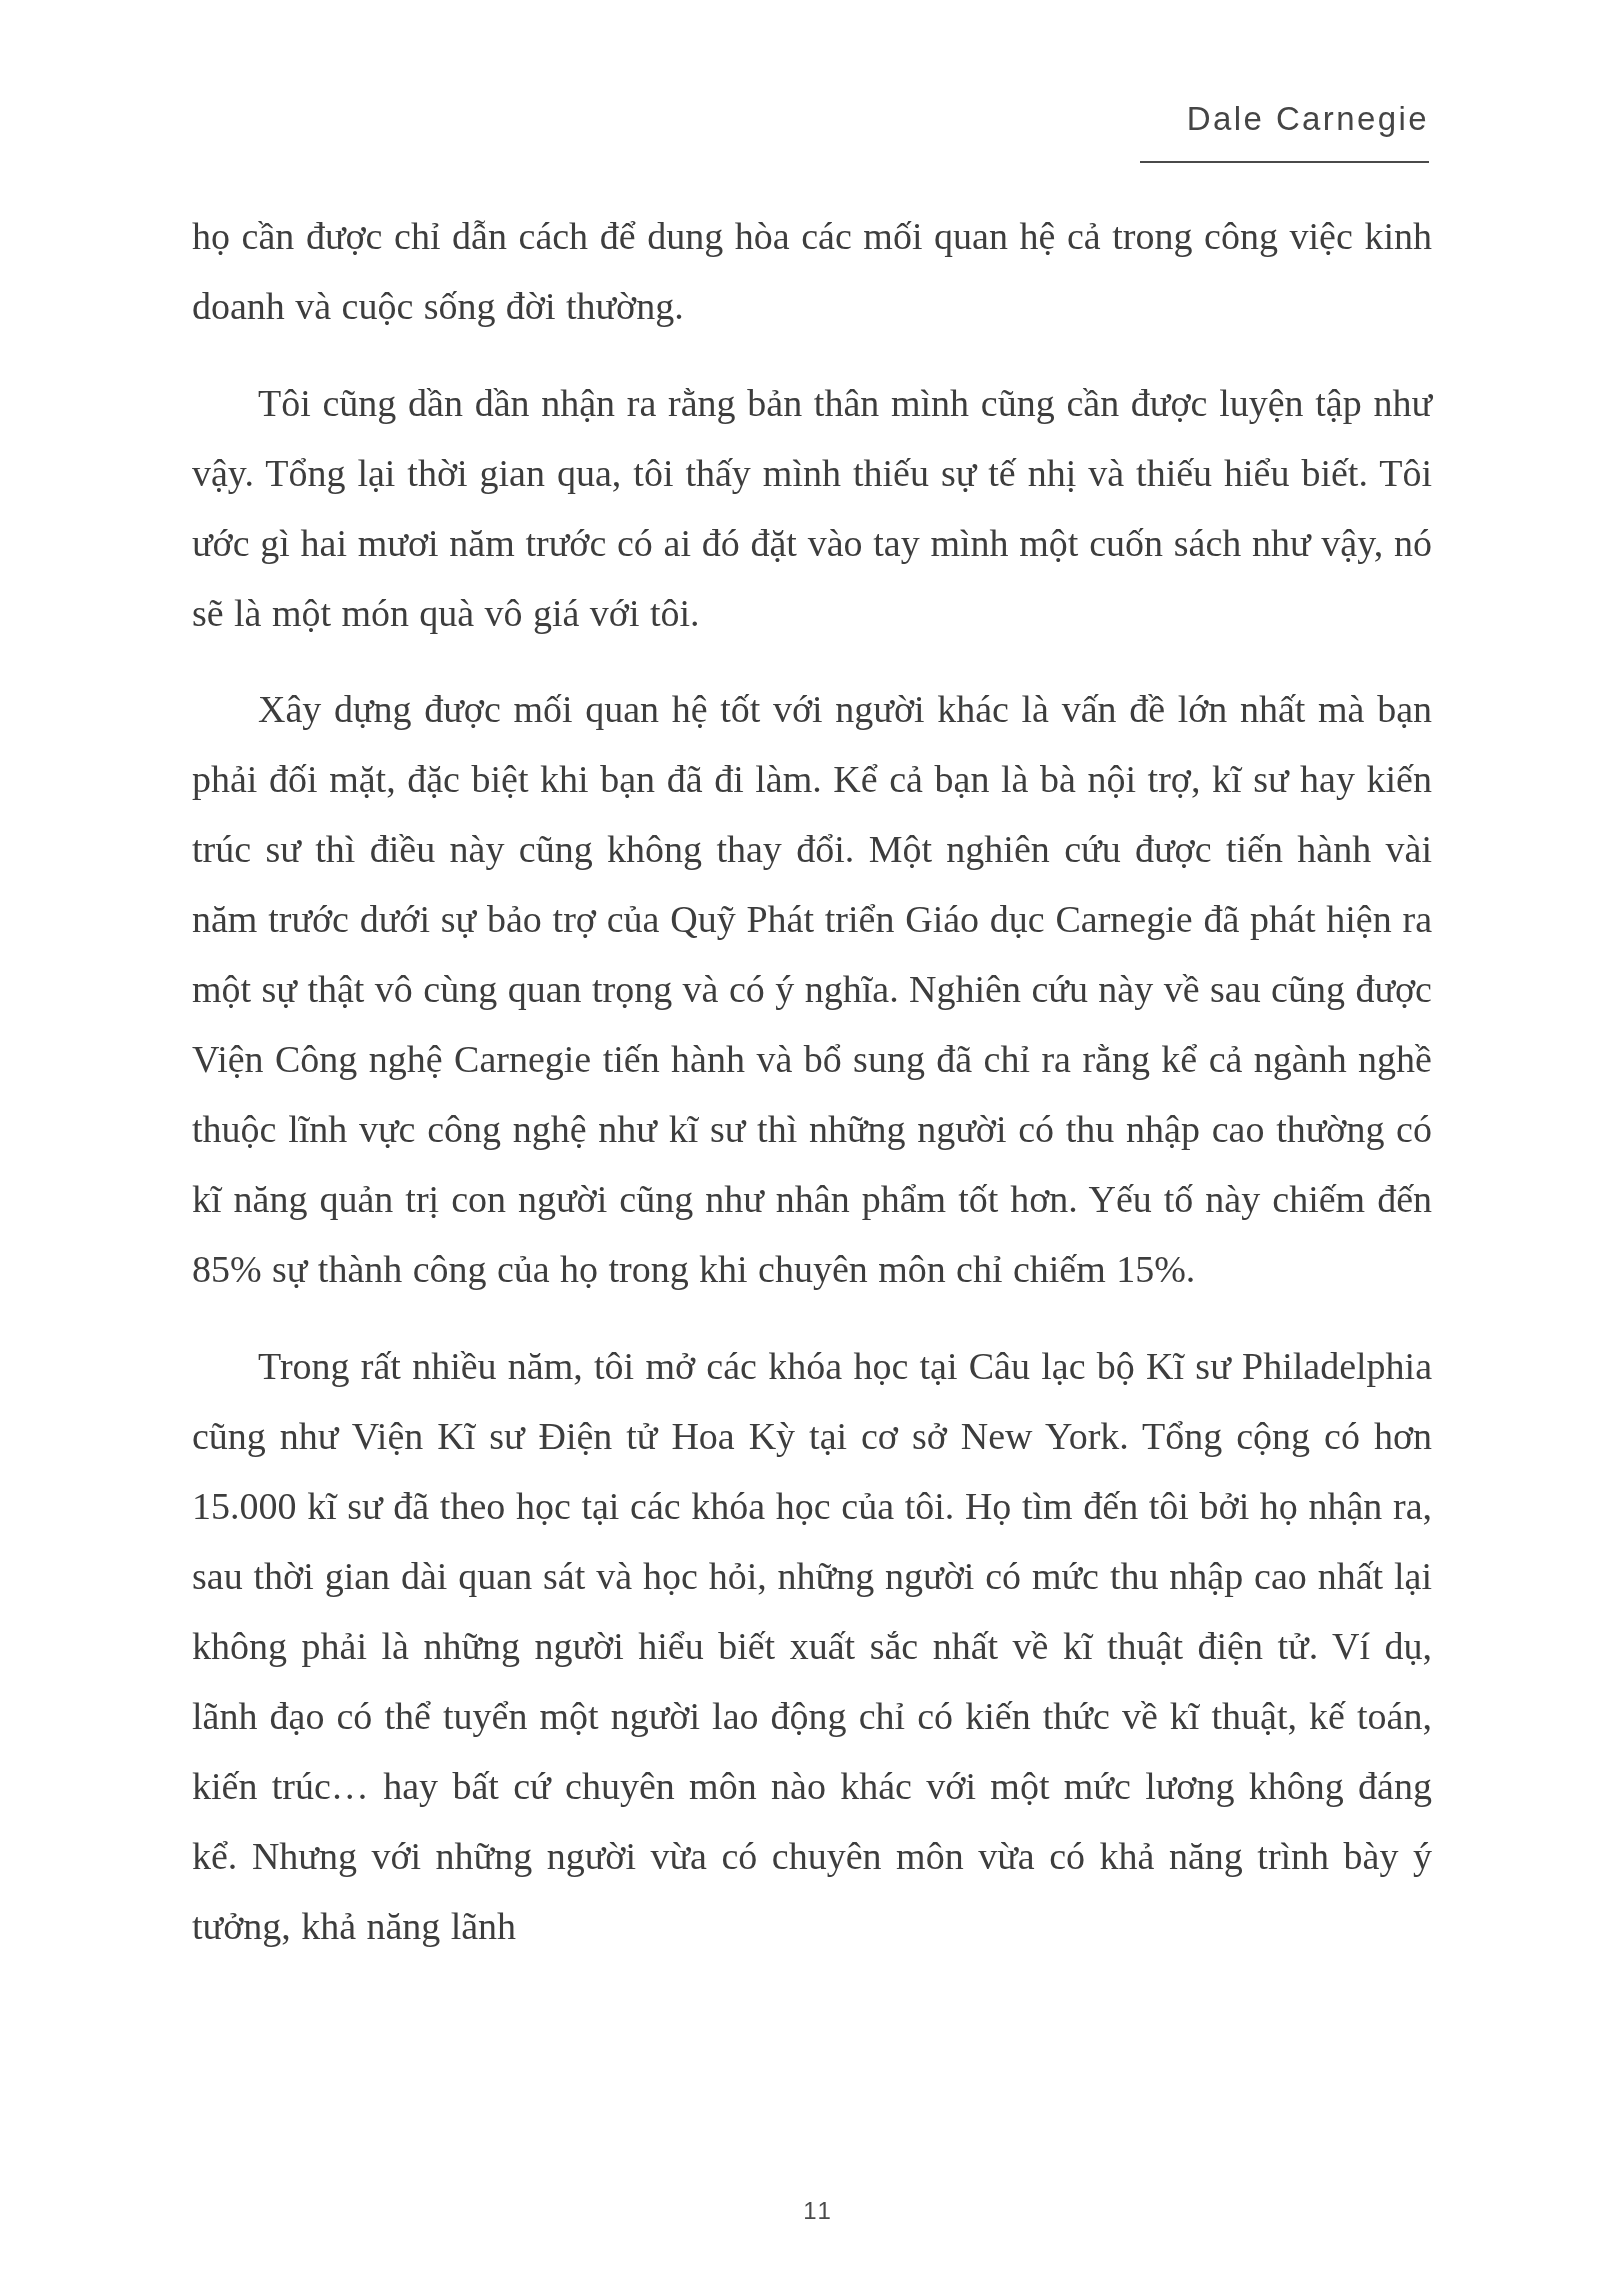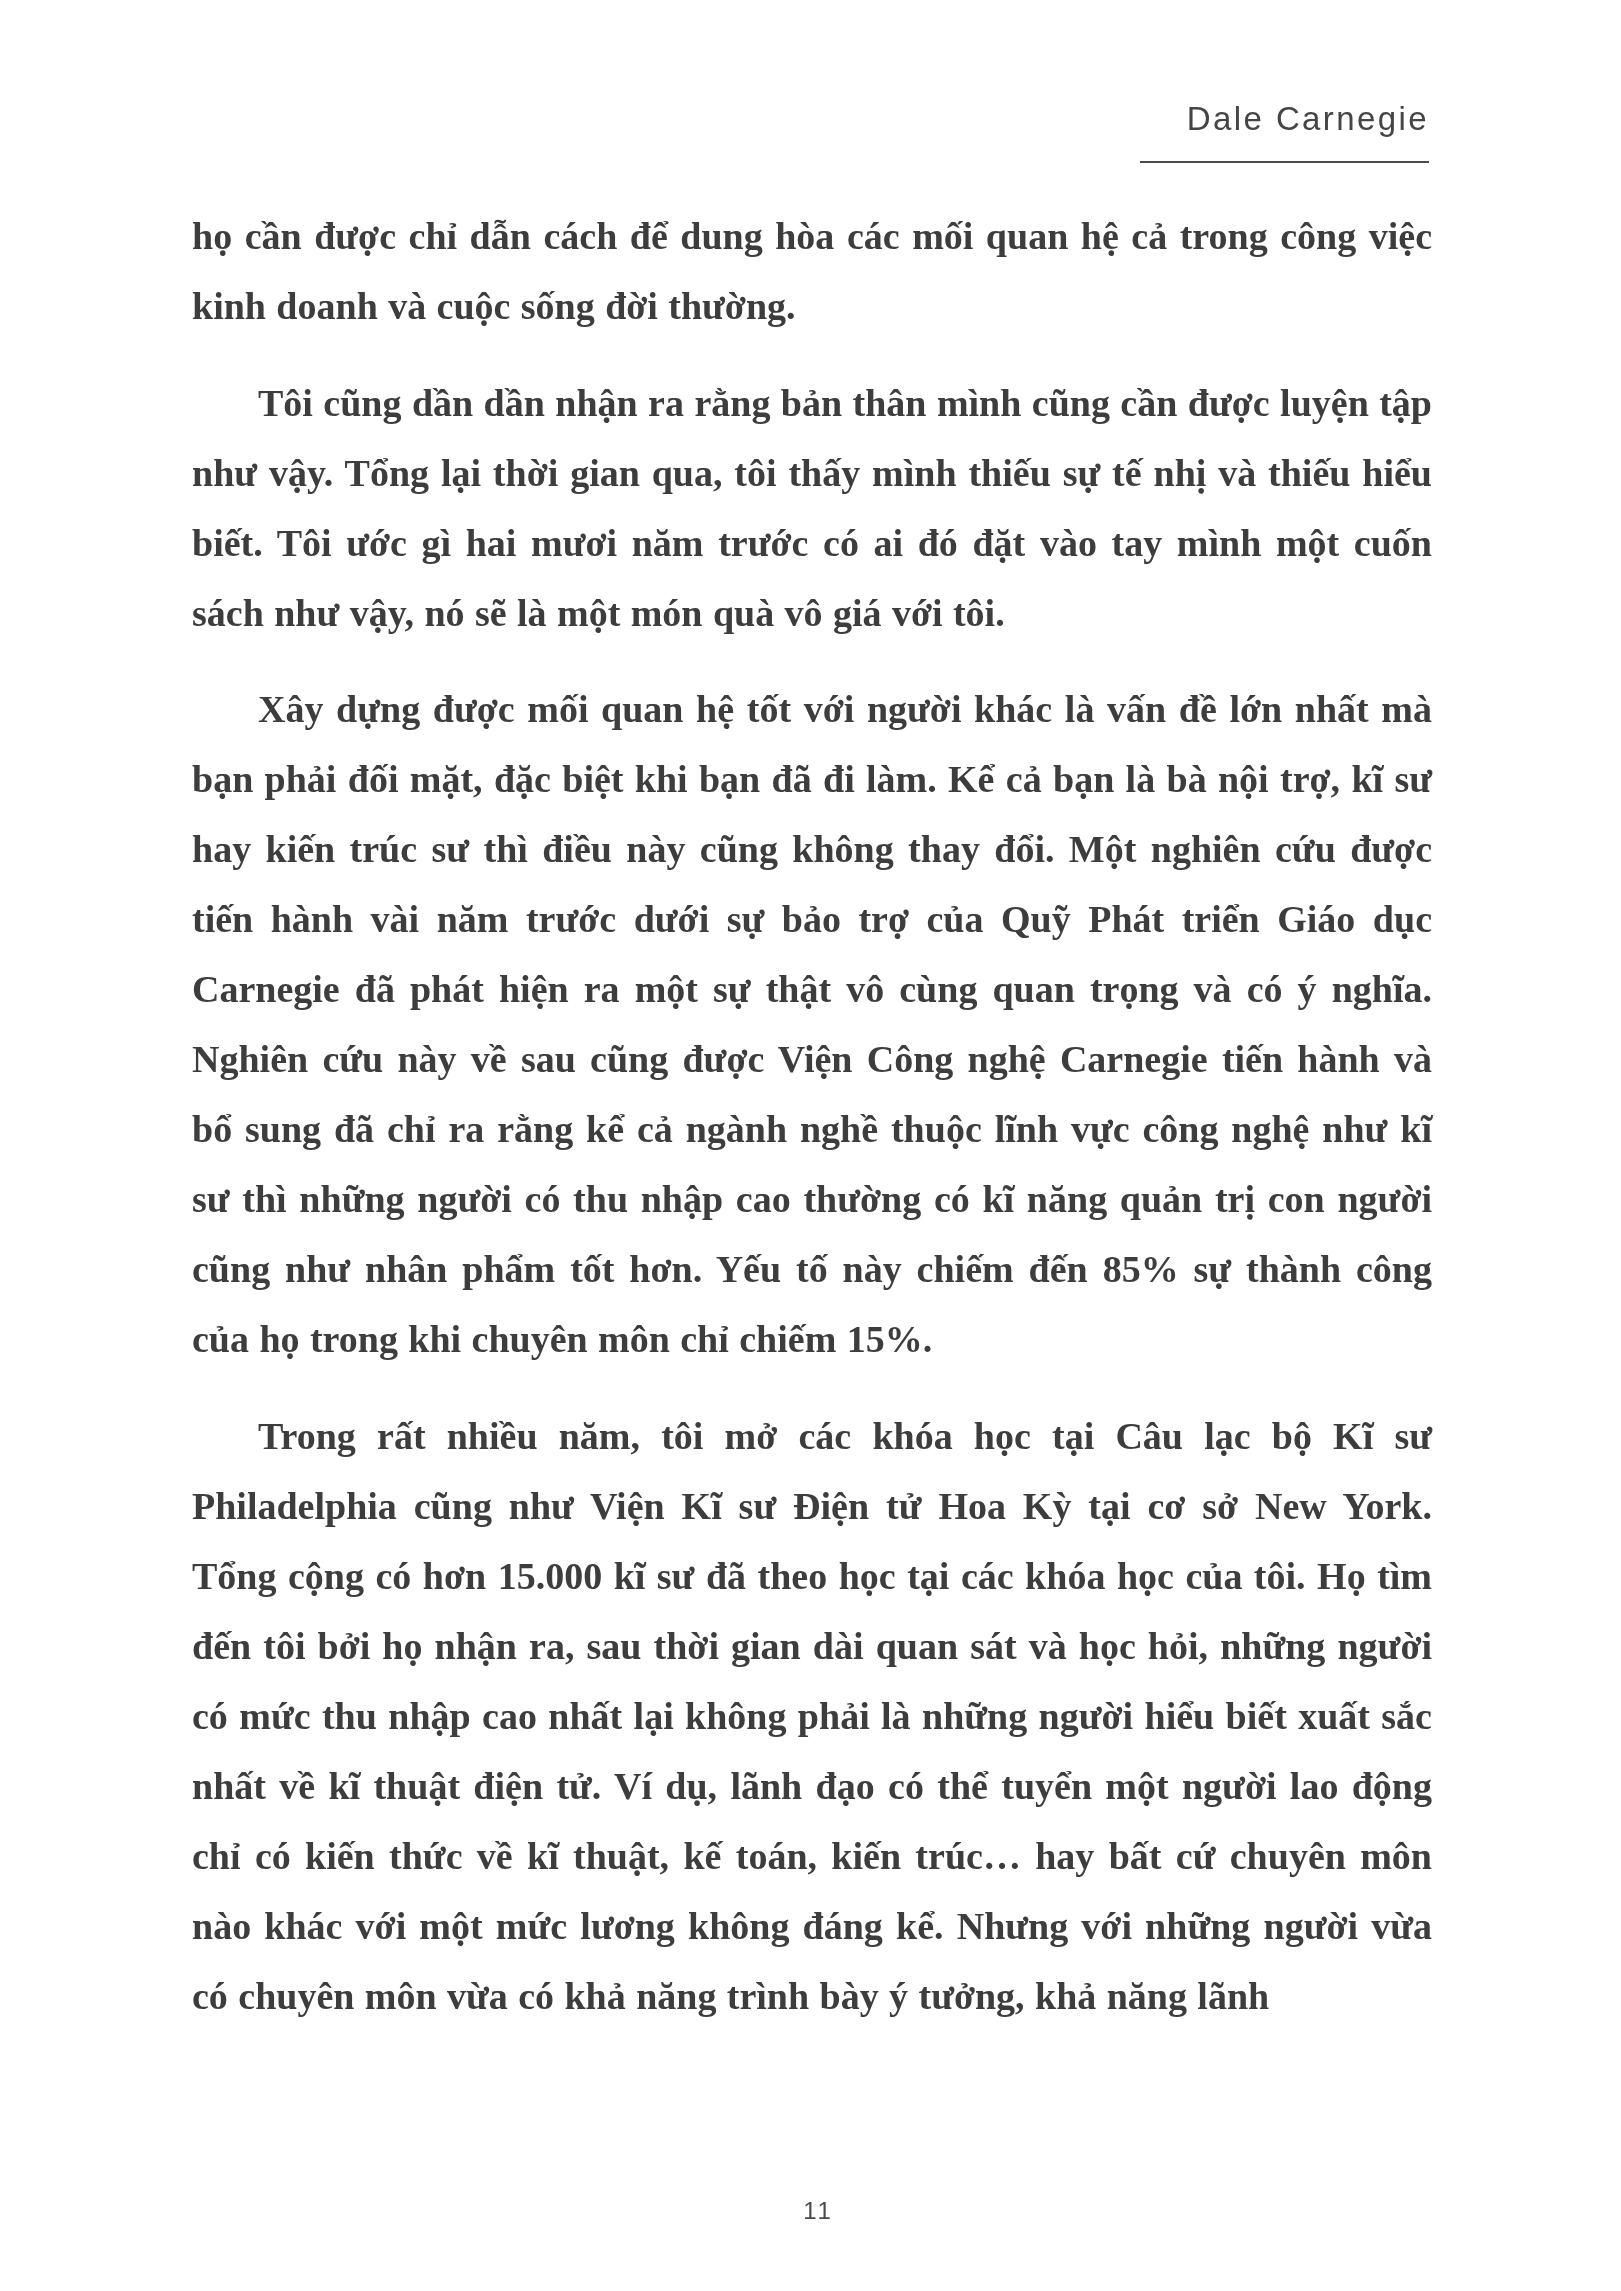--- a/index.html
+++ b/index.html
@@ -39,21 +39,20 @@
     left: 192px;
     right: 189px;
   }
   .page-body p {
     font-size: 38px;
     line-height: 70px;
     text-align: justify;
     text-indent: 66px;
     margin: 0 0 26.5px 0;
     word-spacing: 0.9px;
-    font-weight: bold;
   }
   .page-body p.no-indent {
     text-indent: 0;
   }
   .page-number {
     position: absolute;
     bottom: 66px;
     left: 8px;
     width: 100%;
     text-align: center;

